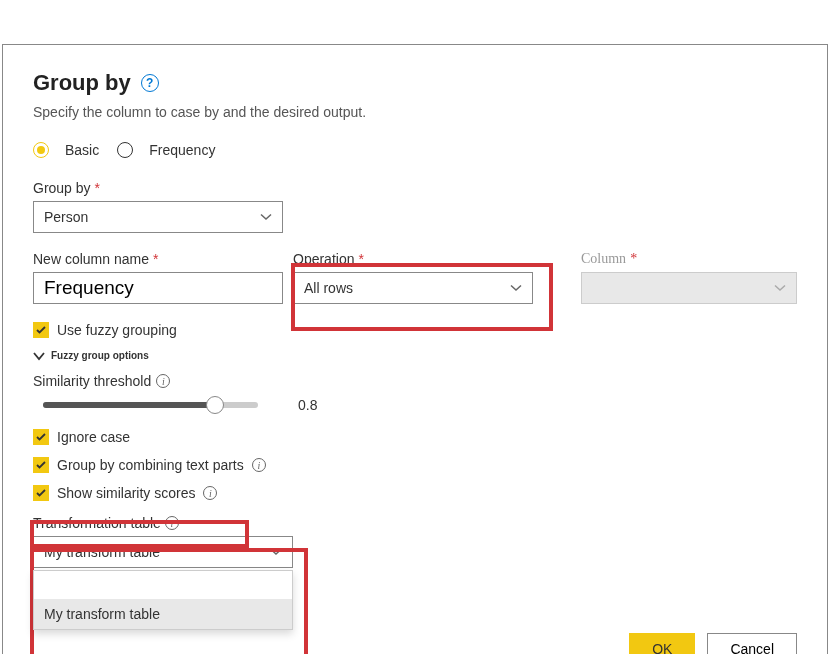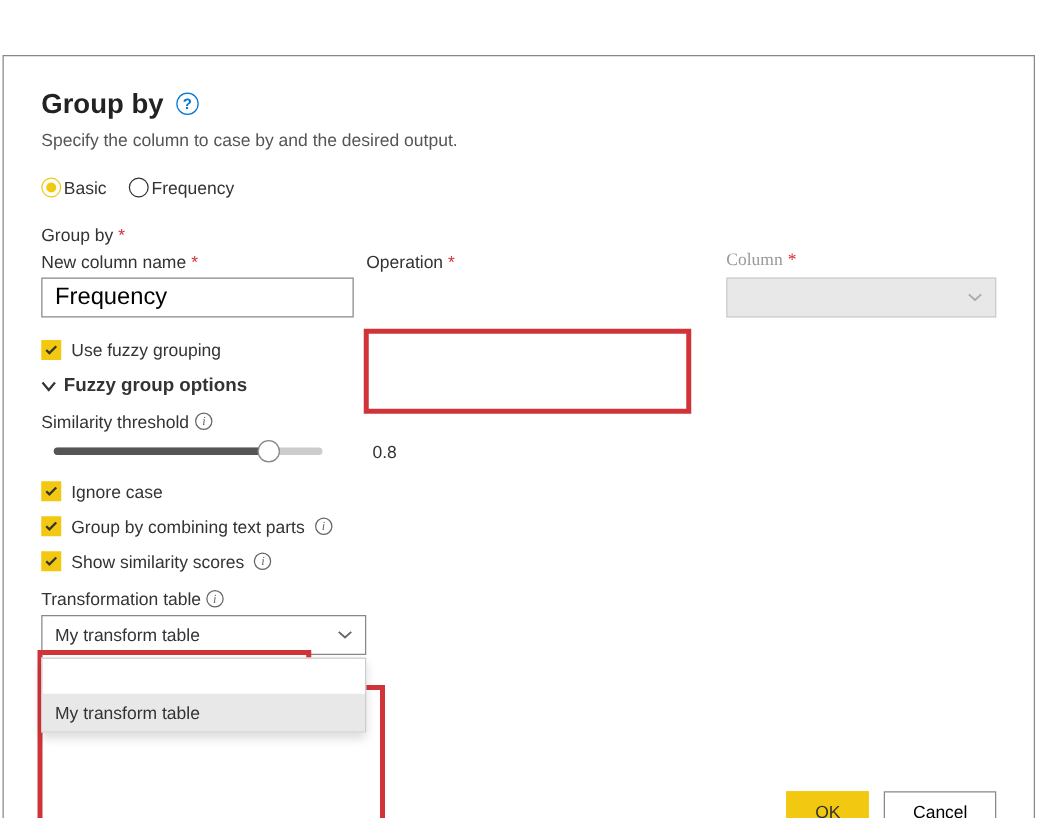--- a/index.html
+++ b/index.html
@@ -51,21 +51,21 @@
       margin-bottom: 22px;
     }
     .radio-row {
       display: flex;
       gap: 18px;
       margin-bottom: 22px;
     }
     .radio-item {
       display: flex;
       align-items: center;
-      gap: 2px;
+      gap: 16px;
       cursor: pointer;
     }
     .radio-circle {
       width: 16px;
       height: 16px;
       border: 1.5px solid #333;
       border-radius: 50%;
       display: flex;
       align-items: center;
       justify-content: center;
@@ -157,21 +157,21 @@
     }
     .checkmark {
       width: 10px;
       height: 8px;
     }
     .section-header {
       display: flex;
       align-items: center;
       gap: 6px;
       font-weight: 600;
-      font-size: 15px;
+      font-size: 10px;
       margin-bottom: 12px;
       cursor: pointer;
     }
     .expand-chevron {
       width: 12px;
       height: 10px;
     }
     .slider-label {
       display: flex;
       align-items: center;
@@ -317,34 +317,46 @@
       <div class="radio-circle"></div>
       <span>Frequency</span>
     </div>
   </div>
 
   <div>
     <div class="field-label">
       <span>Group by</span>
         <span class="required">*</span>
     </div>
+    <div class="select-box group-by-select">
+      <span>Person</span>
+      <svg class="chevron-down" viewBox="0 0 12 8">
+          <path d="M1 1.5 L6 6 L11 1.5" stroke="#666" stroke-width="1.5" fill="none"></path>
+        </svg>
+    </div>
   </div>
 
   <div class="three-col">
     <div class="col">
       <div class="field-label">
         <span>New column name</span>
           <span class="required">*</span>
       </div>
       <input class="text-input" style="width: 250px;" value="Frequency">
     </div>
     <div class="col op">
       <div class="field-label">
         <span>Operation</span>
           <span class="required">*</span>
+      </div>
+      <div class="select-box" style="width:240px">
+        <span>All rows</span>
+        <svg class="chevron-down" viewBox="0 0 12 8">
+            <path d="M1 1.5 L6 6 L11 1.5" stroke="#666" stroke-width="1.5" fill="none"></path>
+          </svg>
       </div>
     </div>
     <div class="col column" style="margin-left:28px">
       <div class="field-label disabled">
         <span>Column</span>
           <span class="required">*</span>
       </div>
       <div class="select-box disabled">
         <span></span>
         <svg class="chevron-down" viewBox="0 0 12 8">

